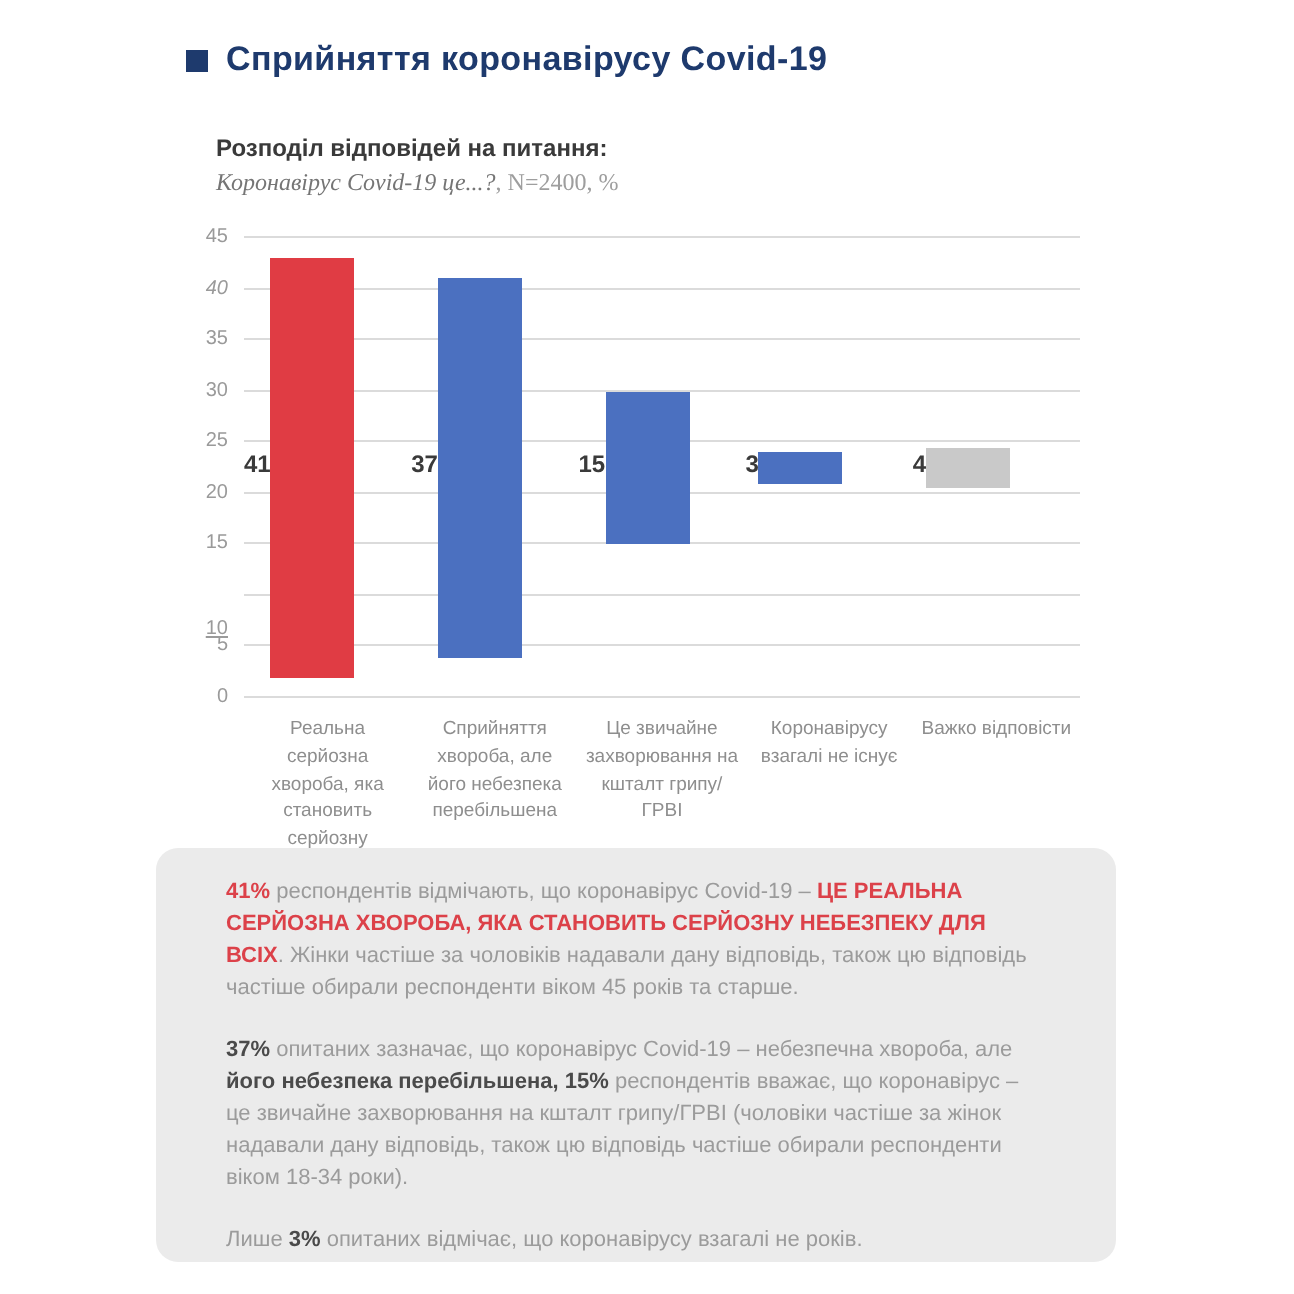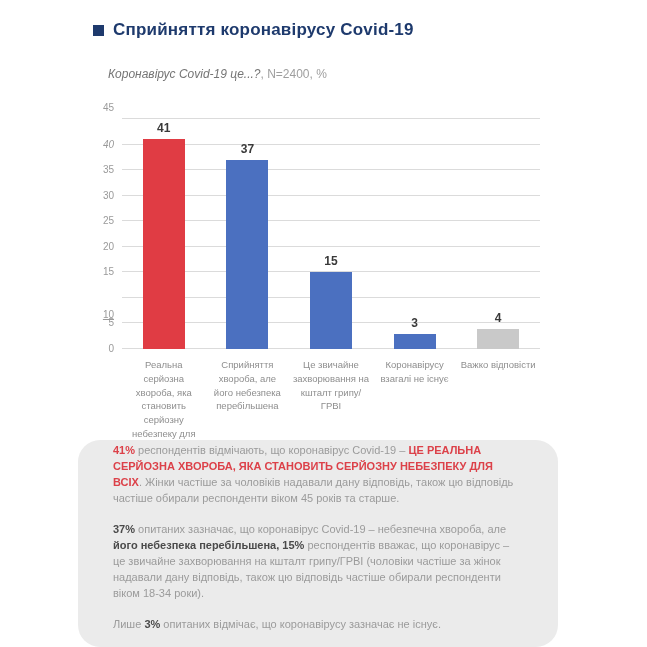--- a/index.html
+++ b/index.html
@@ -12,59 +12,60 @@
   .page { position: relative; width: 647px; height: 626px; background: #fff; }
 
   
   .header { position: absolute; top: 20px; left: 93px; display: flex; align-items: center; }
   .bullet { width: 11px; height: 11px; background: #1E3A6D; margin-right: 9px; margin-top: 1px; flex: none; }
   .title { font-size: 17px; font-weight: bold; color: #1E3A6D; letter-spacing: 0.2px; }
 
   
   .subtitle { position: absolute; top: 67px; left: 108px; }
   .subtitle-bold { font-size: 12px; font-weight: bold; color: #3A3A3A; margin-bottom: 3px; }
-  .subtitle-italic { font-size: 12px; color: #757575; }
+  .subtitle-italic { font-size: 12px; color: #757575; font-family: Liberation Serif, serif; }
   .subtitle-italic .q { font-style: italic; }
   .subtitle-italic .n { color: #9E9E9E; }
 
   
   .chart { position: absolute; top: 119px; left: 122px; width: 418px; }
   .plot { position: relative; width: 418px; height: 230px; }
   .gridline { position: absolute; left: 0; width: 100%; height: 1px; background: #DBDBDB; }
   .ytick { position: absolute; left: -38px; width: 30px; text-align: right;
            font-size: 10px; color: #9A9A9A; }
   .bars { position: absolute; left: 0; bottom: 0; width: 100%; height: 100%;
           display: flex; align-items: flex-end; }
-  .slot { flex: 1; display: flex; flex-direction: column; align-items: center; justify-content: flex-end; height: 100%; }
+  .slot { flex: 1; display: flex; flex-direction: row; align-items: center; height: 100%; }
   .val { font-size: 12px; font-weight: bold; color: #3A3A3A; margin-bottom: 4px; }
   .bar { width: 42px; }
   .cats { display: flex; width: 418px; margin-top: 9px; }
   .cat { flex: 1; padding: 0 3px; text-align: center;
          font-size: 9.5px; line-height: 1.45; color: #8E8E8E; }
 
   
-  .note-box { position: absolute; left: 78px; top: 440px; width: 480px; height: 207px;
-              background: #EBEBEB; border-radius: 22px; padding: 2px 36px 10px 35px;
+  .note-box { position: absolute; left: 78px; top: 424px; width: 480px; height: 207px;
+              background: #EBEBEB; border-radius: 11px; padding: 14px 36px 10px 35px;
               overflow: hidden; }
   .note-box p { font-size: 11px; line-height: 16px; color: #9B9B9B; margin: 0 0 15px; }
   .seg-normal { color: #9B9B9B; }
   .seg-bold { color: #4A4A4A; font-weight: bold; }
   .seg-red-bold { color: #DC4149; font-weight: bold; }
 </style>
 </head>
 <body>
 
 <div class="page">
 
   <div class="header">
     <span class="bullet"></span>
     <span class="title">Сприйняття коронавірусу Covid-19</span>
   </div>
 
   <div class="subtitle">
+    <div class="subtitle-bold">Розподіл відповідей на питання:</div>
     <div class="subtitle-italic"><span class="q">Коронавірус Covid-19 це...?</span><span class="n">, N=2400, %</span></div>
   </div>
 
   <div class="chart">
     <div class="plot" id="plot">
         <div class="gridline" style="bottom: 0px;"></div>
         <div class="ytick" style="bottom: -5px;">0</div>
         <div class="gridline" style="bottom: 25.5556px;"></div>
         <div class="ytick" style="bottom: 20.5556px;">5</div>
         <div class="gridline" style="bottom: 51.1111px;"></div>
@@ -75,21 +76,21 @@
         <div class="ytick" style="bottom: 97.2222px;">20</div>
         <div class="gridline" style="bottom: 127.778px;"></div>
         <div class="ytick" style="bottom: 122.778px;">25</div>
         <div class="gridline" style="bottom: 153.333px;"></div>
         <div class="ytick" style="bottom: 148.333px;">30</div>
         <div class="gridline" style="bottom: 178.889px;"></div>
         <div class="ytick" style="bottom: 173.889px; margin-top: 20px;">35</div>
         <div class="gridline" style="bottom: 204.444px;"></div>
         <div class="ytick" style="bottom: 199.444px; font-style: italic;">40</div>
         <div class="gridline" style="bottom: 230px;"></div>
-        <div class="ytick" style="bottom: 236px;">45</div>
+        <div class="ytick" style="bottom: 225px;">45</div>
         <div class="bars">
           <div class="slot">
             <div class="val">41</div>
             <div class="bar" style="height: 209.556px; background: rgb(224, 60, 68);"></div>
           </div>
           <div class="slot">
             <div class="val">37</div>
             <div class="bar" style="height: 189.111px; background: rgb(75, 112, 192);"></div>
           </div>
           <div class="slot">
@@ -111,16 +112,16 @@
         <div class="cat">Сприйняття хвороба, але його небезпека перебільшена</div>
         <div class="cat">Це звичайне захворювання на кшталт грипу/ГРВІ</div>
         <div class="cat">Коронавірусу взагалі не існує</div>
         <div class="cat">Важко відповісти</div>
       </div>
   </div>
 
   <div class="note-box" id="notes">
       <p><span class="seg-red-bold">41%</span><span class="seg-normal"> респондентів відмічають, що коронавірус Covid-19 – </span><span class="seg-red-bold">ЦЕ РЕАЛЬНА СЕРЙОЗНА ХВОРОБА, ЯКА СТАНОВИТЬ СЕРЙОЗНУ НЕБЕЗПЕКУ ДЛЯ ВСІХ</span><span class="seg-normal">. Жінки частіше за чоловіків надавали дану відповідь, також цю відповідь частіше обирали респонденти віком 45 років та старше.</span></p>
       <p><span class="seg-bold">37%</span><span class="seg-normal"> опитаних зазначає, що коронавірус Covid-19 – небезпечна хвороба, але </span><span class="seg-bold">його небезпека перебільшена, </span><span class="seg-bold">15%</span><span class="seg-normal"> респондентів вважає, що коронавірус – це звичайне захворювання на кшталт грипу/ГРВІ (чоловіки частіше за жінок надавали дану відповідь, також цю відповідь частіше обирали респонденти віком 18-34 роки).</span></p>
-      <p><span class="seg-normal">Лише </span><span class="seg-bold">3%</span><span class="seg-normal"> опитаних відмічає, що коронавірусу зазначає не існує.</span></p>
+      <p><span class="seg-normal">Лише </span><span class="seg-bold">3%</span><span class="seg-normal"> опитаних відмічає, що коронавірусу взагалі не років.</span></p>
     </div>
 
 </div>
 
 </body></html>

